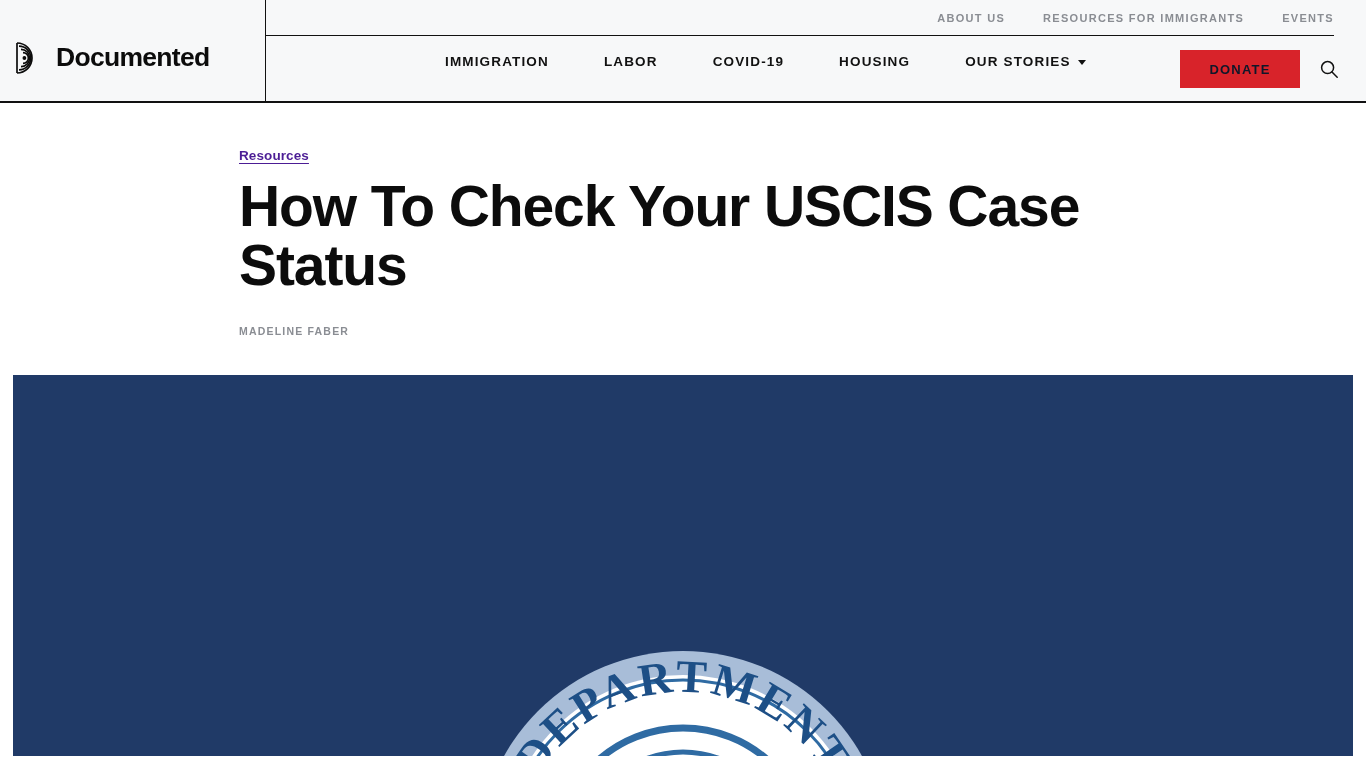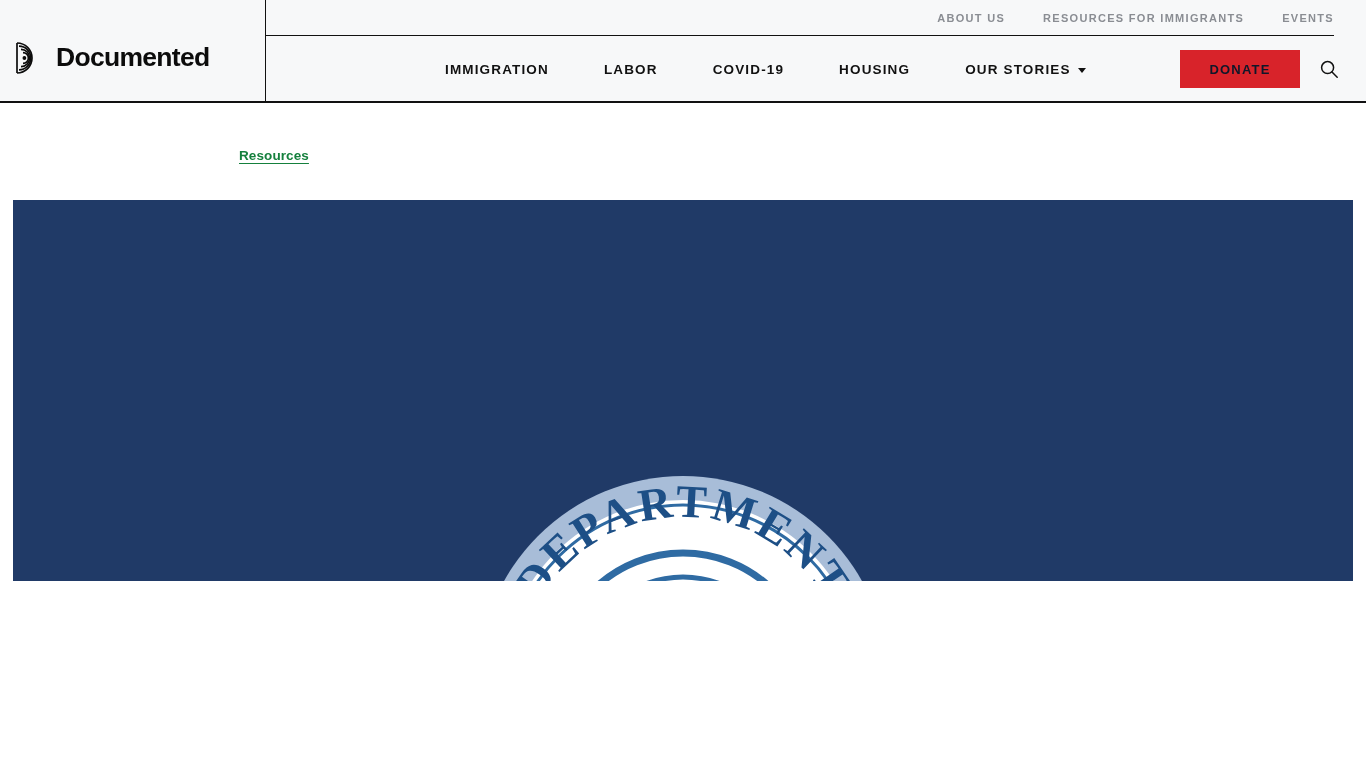--- a/index.html
+++ b/index.html
@@ -88,21 +88,21 @@
     color: #8a8d93;
     text-transform: uppercase;
     text-decoration: none;
     white-space: nowrap;
   }
 
   
   .main-row {
     position: absolute;
     left: 266px;
-    top: 36px;
+    top: 28px;
     width: 1100px;
     height: 66px;
     display: flex;
     align-items: center;
   }
   .main-nav {
     display: flex;
     align-items: center;
     gap: 55px;
     margin-left: 179px;
@@ -169,21 +169,21 @@
   }
 
   
   .article-head {
     padding: 43px 0 0 239px;
   }
   .kicker {
     display: inline-block;
     font-size: 13.5px;
     font-weight: bold;
-    color: #15803d;
+    color: #4c1d95;
     text-decoration: underline;
     text-underline-offset: 3px;
     letter-spacing: 0.1px;
   }
   .headline {
     margin-top: 13px;
     max-width: 900px;
     font-size: 57px;
     line-height: 1.04;
     font-weight: bold;
@@ -277,21 +277,23 @@
         <circle cx="8.6" cy="8.6" r="6" fill="none" stroke="#111111" stroke-width="1.5"></circle>
         <line x1="13" y1="13" x2="18.2" y2="18.2" stroke="#111111" stroke-width="1.5" stroke-linecap="round"></line>
       </svg>
     </button>
   </div>
 </header>
 
 <main>
   <div class="article-head">
     <a class="kicker" href="#">Resources</a>
+    <h1 class="headline">How To Check Your USCIS Case Status</h1>
     <div class="meta">
+      <div class="meta-line">MADELINE FABER</div>
     </div>
   </div>
 
   <figure class="hero">
     <svg class="seal" viewBox="0 0 420 420">
       <defs>
         <path id="sealArc" d="M 46 210 A 164 164 0 0 1 374 210" fill="none"></path>
       </defs>
       <circle cx="210" cy="210" r="205" fill="#a8bdd8"></circle>
       <circle cx="210" cy="210" r="181" fill="#ffffff"></circle>

